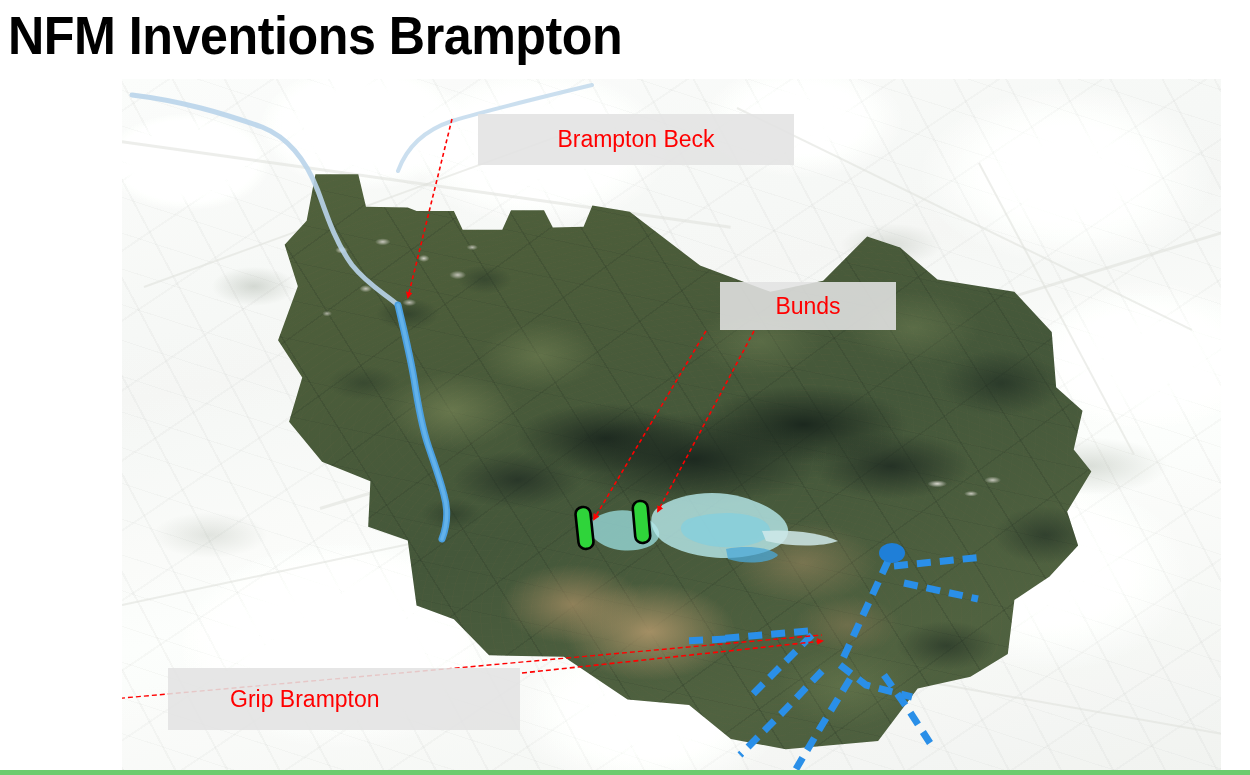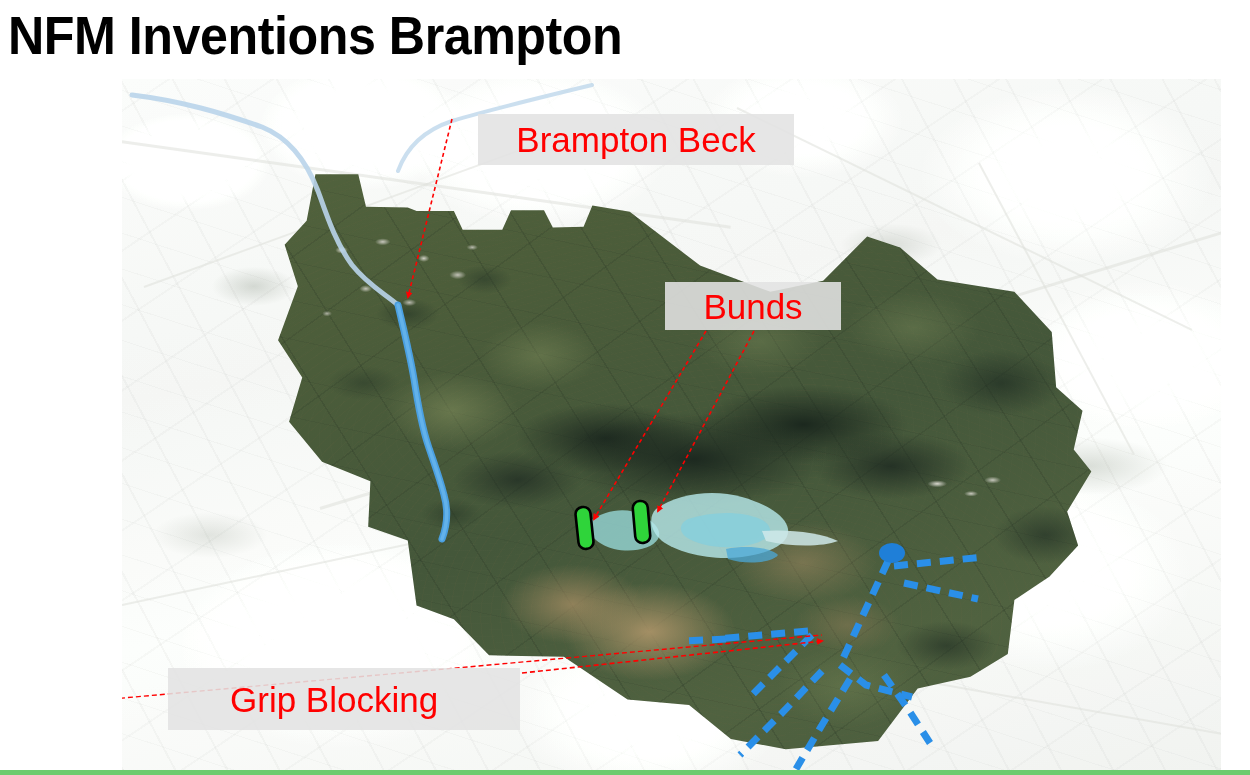--- a/index.html
+++ b/index.html
@@ -194,31 +194,31 @@
 
   
   #overlay { position: absolute; inset: 0; }
 
   
   .callout {
     position: absolute;
     background: rgba(226,227,226,0.88);
     color: #ff0000;
     font-family: "Liberation Sans", sans-serif;
-    font-size: 35px;
+    font-size: 23px;
     font-weight: normal;
     line-height: 1;
     display: flex;
     align-items: center;
     justify-content: center;
     white-space: nowrap;
     letter-spacing: 0px;
   }
   #callout-beck { left: 478px; top: 114px; width: 316px; height: 51px; }
-  #callout-bunds { left: 665px; top: 282px; width: 176px; height: 48px; }
+  #callout-bunds { left: 720px; top: 282px; width: 176px; height: 48px; }
   #callout-grip  { left: 168px; top: 668px; width: 352px; height: 62px;
                    justify-content: flex-start; padding-left: 62px; box-sizing: border-box; }
 
   
   #bottom-strip {
     position: absolute;
     left: 0; bottom: 0;
     width: 1250px; height: 5px;
     background: #6ecb6e;
   }
@@ -311,17 +311,17 @@
 
   <div class="callout" id="callout-beck">
     <span>Brampton Beck</span>
   </div>
 
   <div class="callout" id="callout-bunds">
     <span>Bunds</span>
   </div>
 
   <div class="callout" id="callout-grip">
-    <span>Grip Blocking</span>
+    <span>Grip Brampton</span>
   </div>
 
   <div id="bottom-strip"></div>
 </div>
 
 </body></html>

